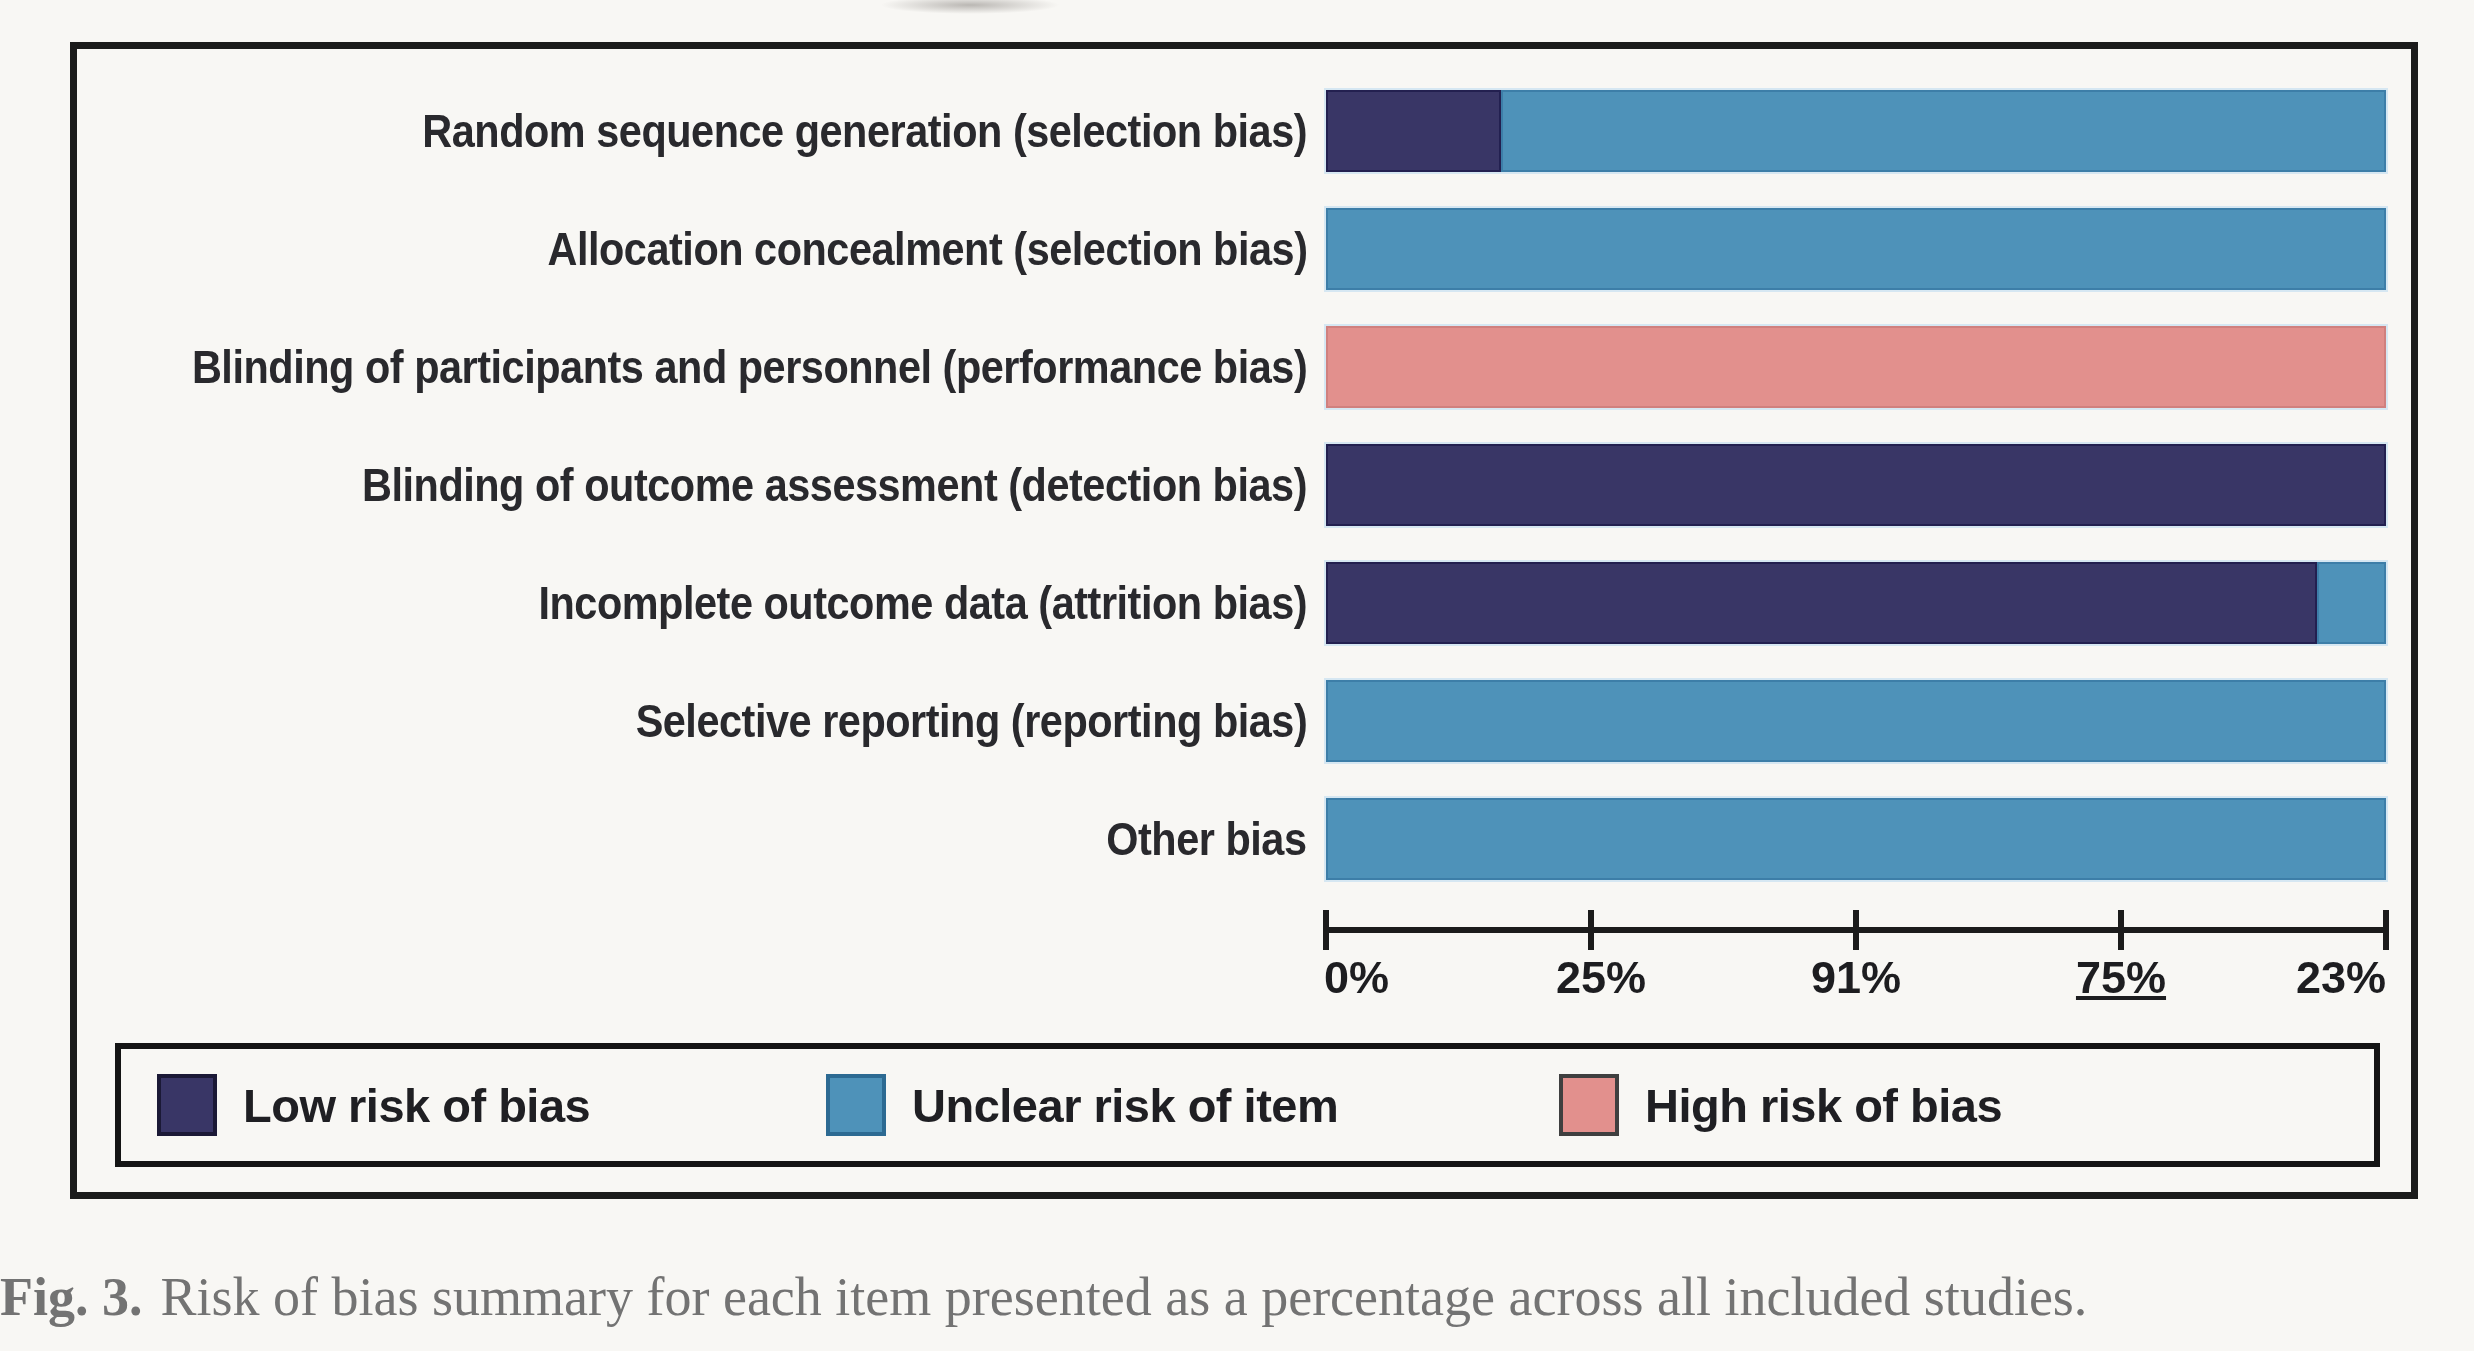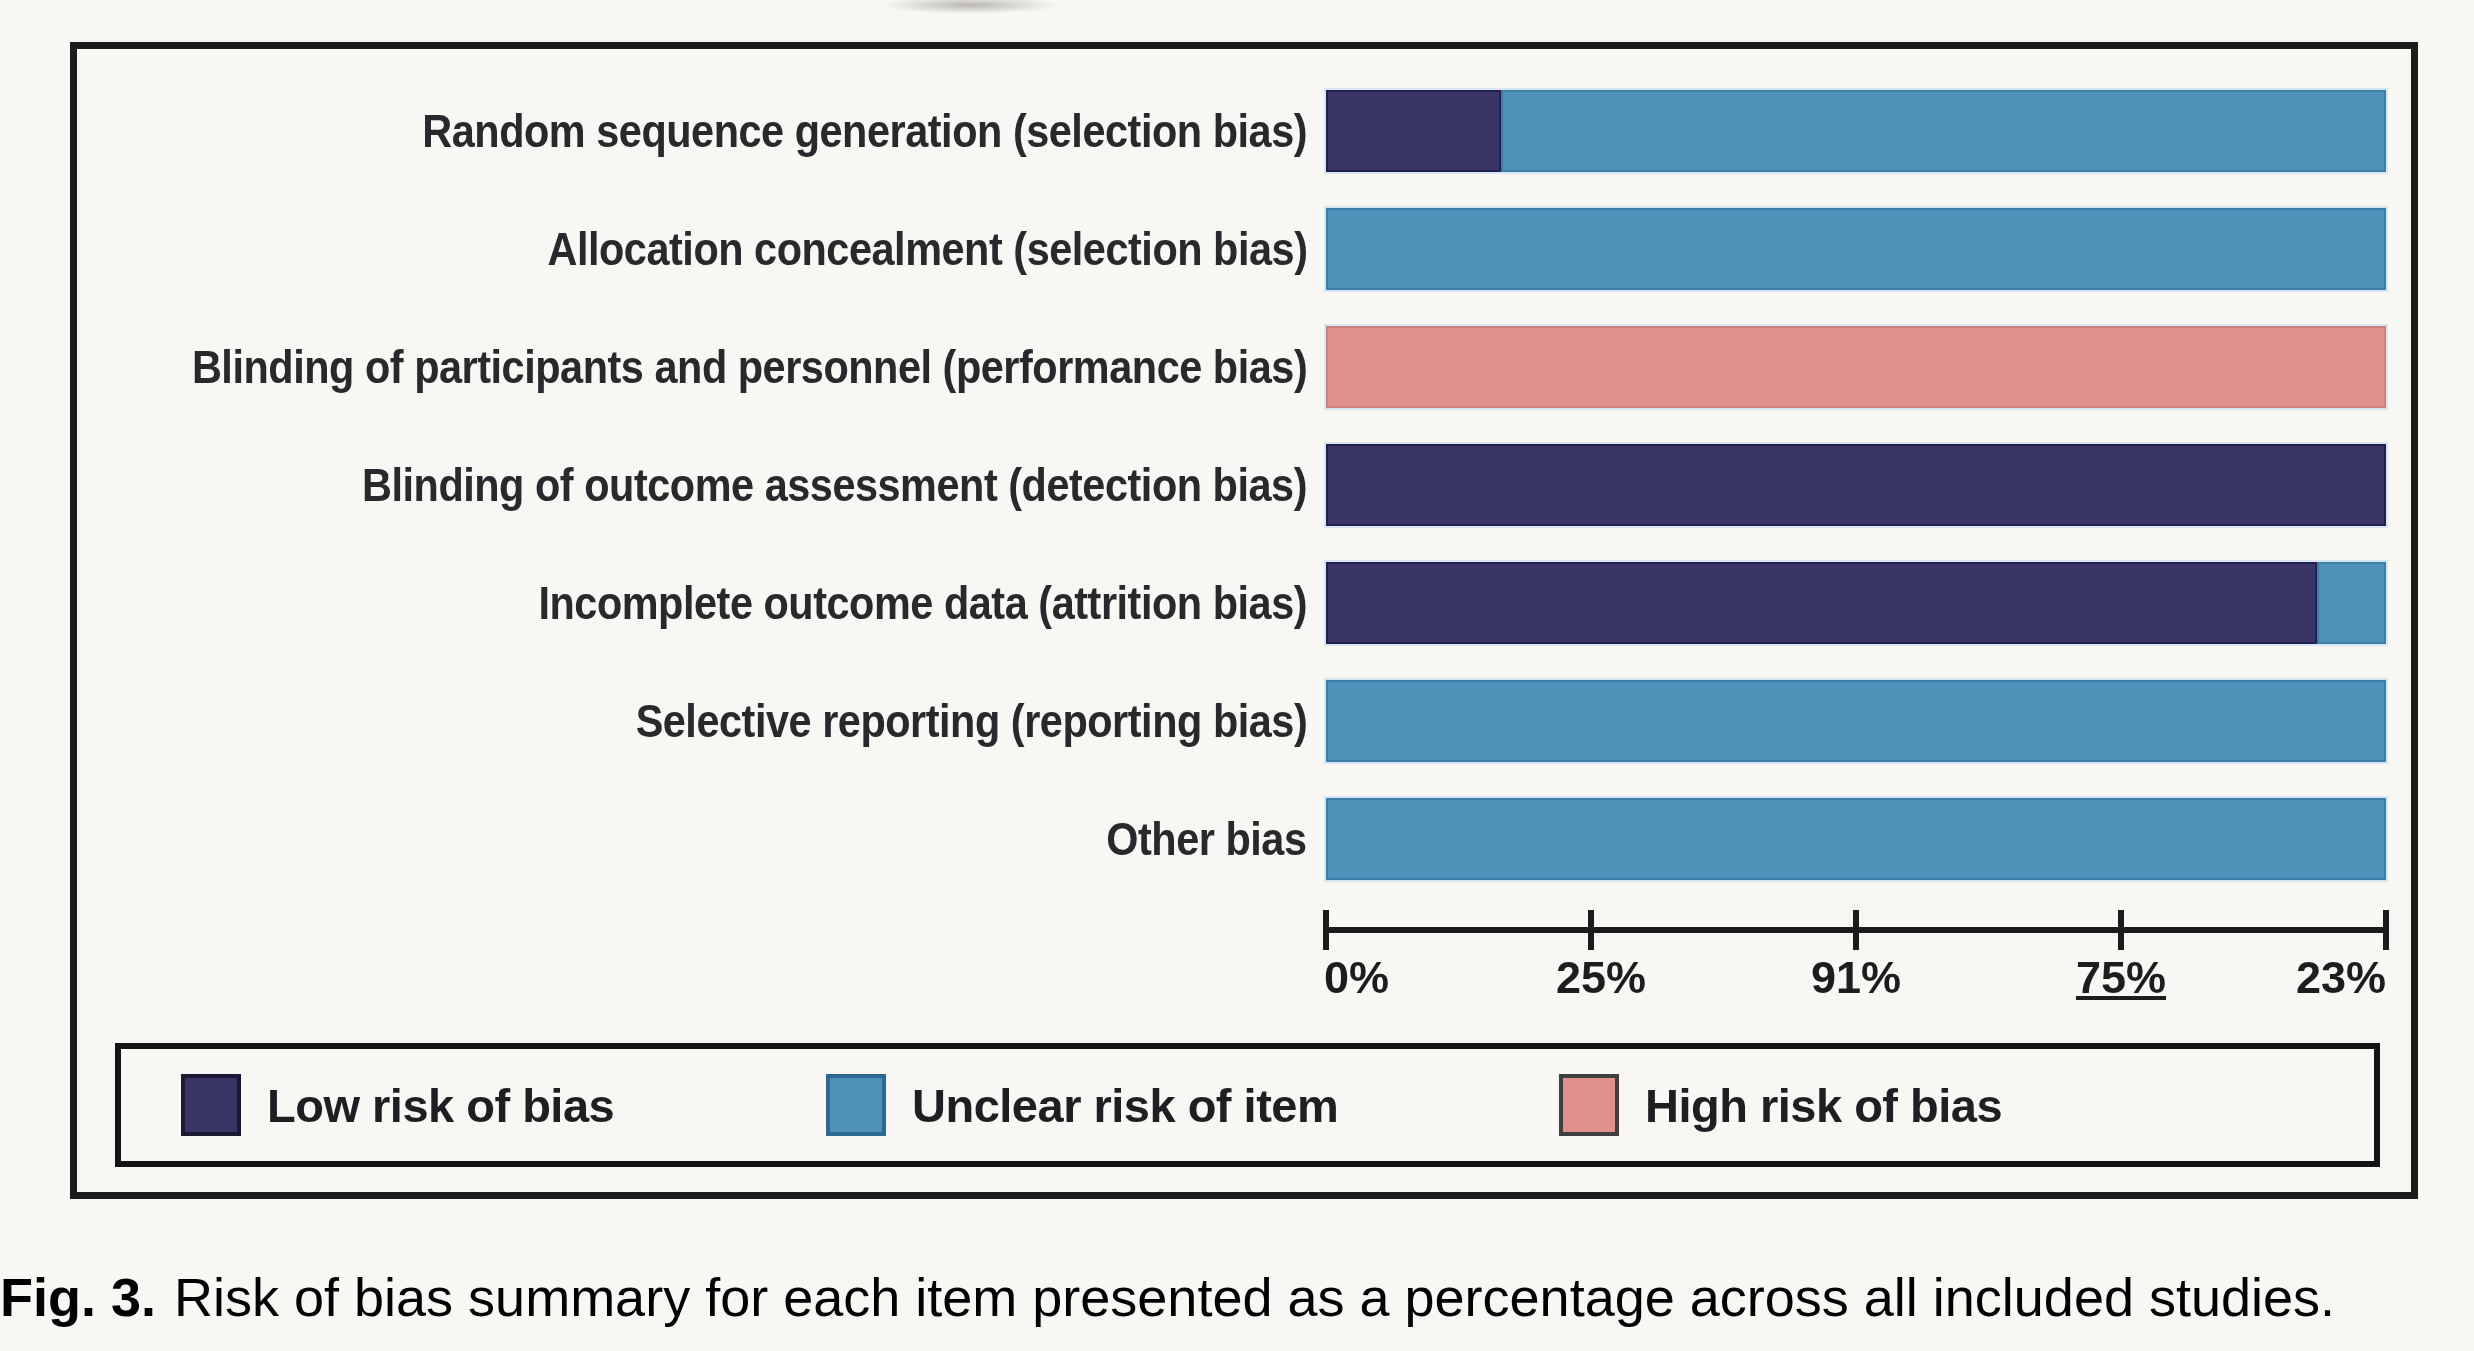--- a/index.html
+++ b/index.html
@@ -110,23 +110,23 @@
     font-size: 47px;
     letter-spacing: -0.5px;
     color: #1f1f23;
     white-space: nowrap;
   }
   .caption {
     position: absolute;
     left: 0; top: 1266px;
     width: 2078px;
     text-align: center;
-    font-family: Liberation Sans, sans-serif;
+    font-family: Liberation Serif, serif;
     font-size: 54px;
-    color: #000000;
+    color: #737373;
     white-space: nowrap;
   }
   .caption .cap-bold { font-weight: 700; margin-right: 18px; }
 </style>
 </head>
 <body>
 
 <div class="page">
   <div class="scan-artifact"></div>
 
@@ -187,21 +187,21 @@
       <div class="tick-label" style="left: 1591px; transform: translateX(-50%); margin-left: 10px;">25%</div>
       <div class="tick" style="left: 1853px;"></div>
       <div class="tick-label" style="left: 1856px; transform: translateX(-50%);">91%</div>
       <div class="tick" style="left: 2118px;"></div>
       <div class="tick-label" style="left: 2121px; transform: translateX(-50%); text-decoration: underline;">75%</div>
       <div class="tick" style="left: 2383px;"></div>
       <div class="tick-label" style="left: 2386px; transform: translateX(-100%);">23%</div>
     </div>
 
   <div class="legend-box" id="legend">
-      <div class="legend-item" style="left: 60px; text-align: right;">
+      <div class="legend-item" style="left: 36px; text-align: right;">
         <div class="legend-swatch" style="background: rgb(57, 54, 102); border-color: rgb(27, 25, 54);"></div>
         <div class="legend-label">Low risk of bias</div>
       </div>
       <div class="legend-item" style="left: 705px;">
         <div class="legend-swatch" style="background: rgb(78, 146, 185); border-color: rgb(45, 106, 146);"></div>
         <div class="legend-label">Unclear risk of item</div>
       </div>
       <div class="legend-item" style="left: 1438px;">
         <div class="legend-swatch" style="background: rgb(226, 144, 141); border-color: rgb(63, 63, 63);"></div>
         <div class="legend-label">High risk of bias</div>

